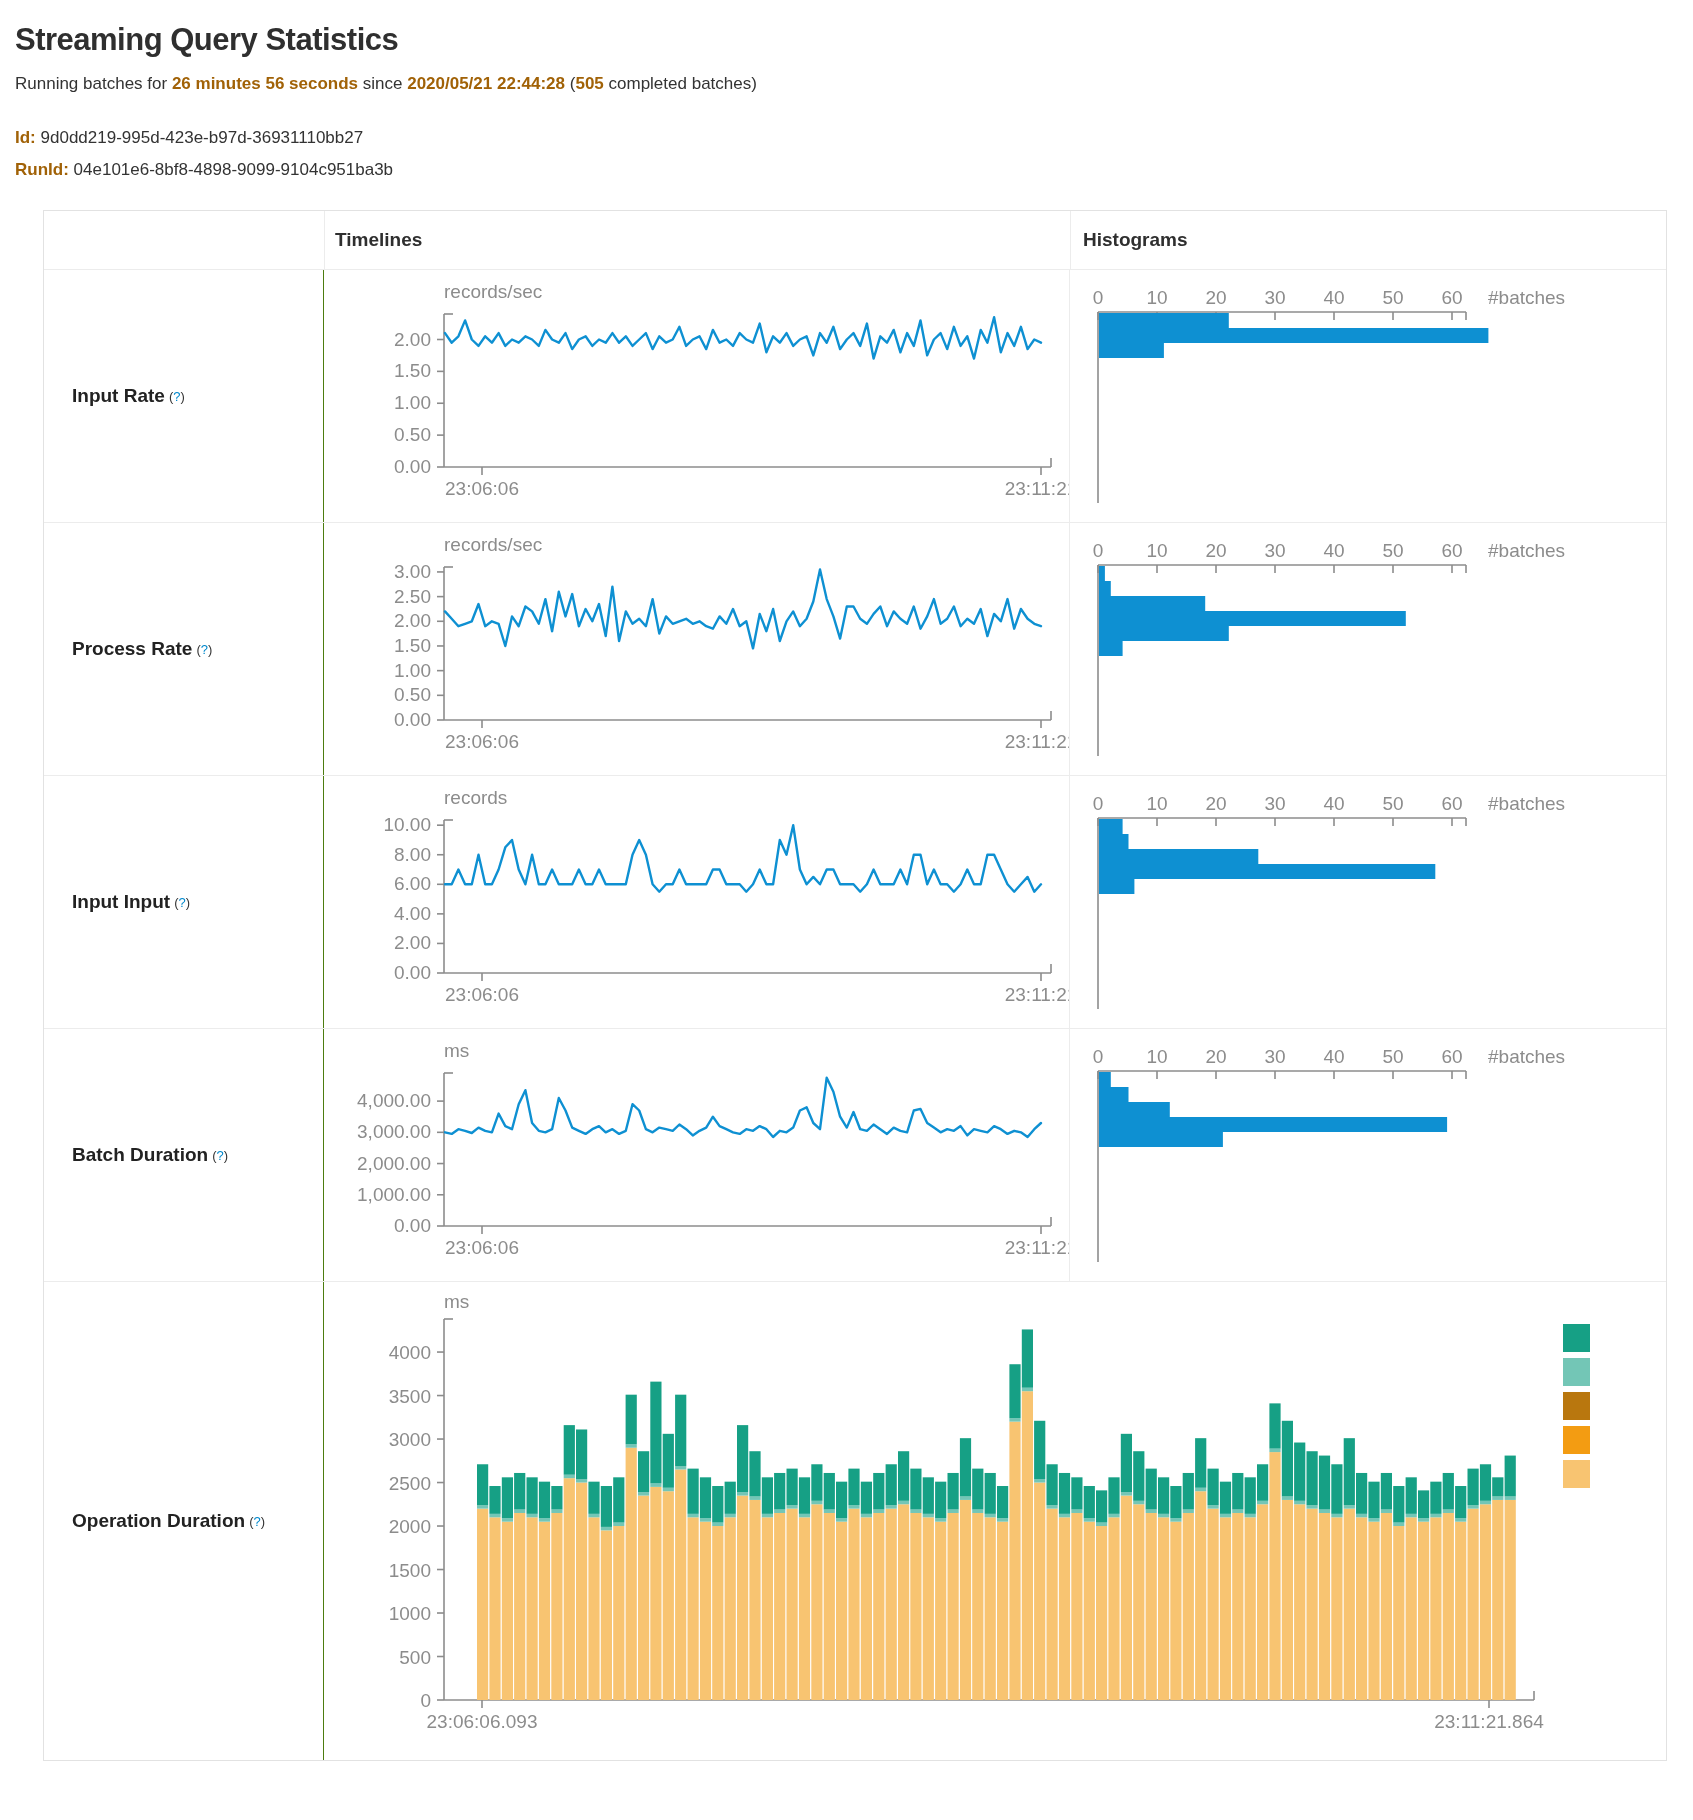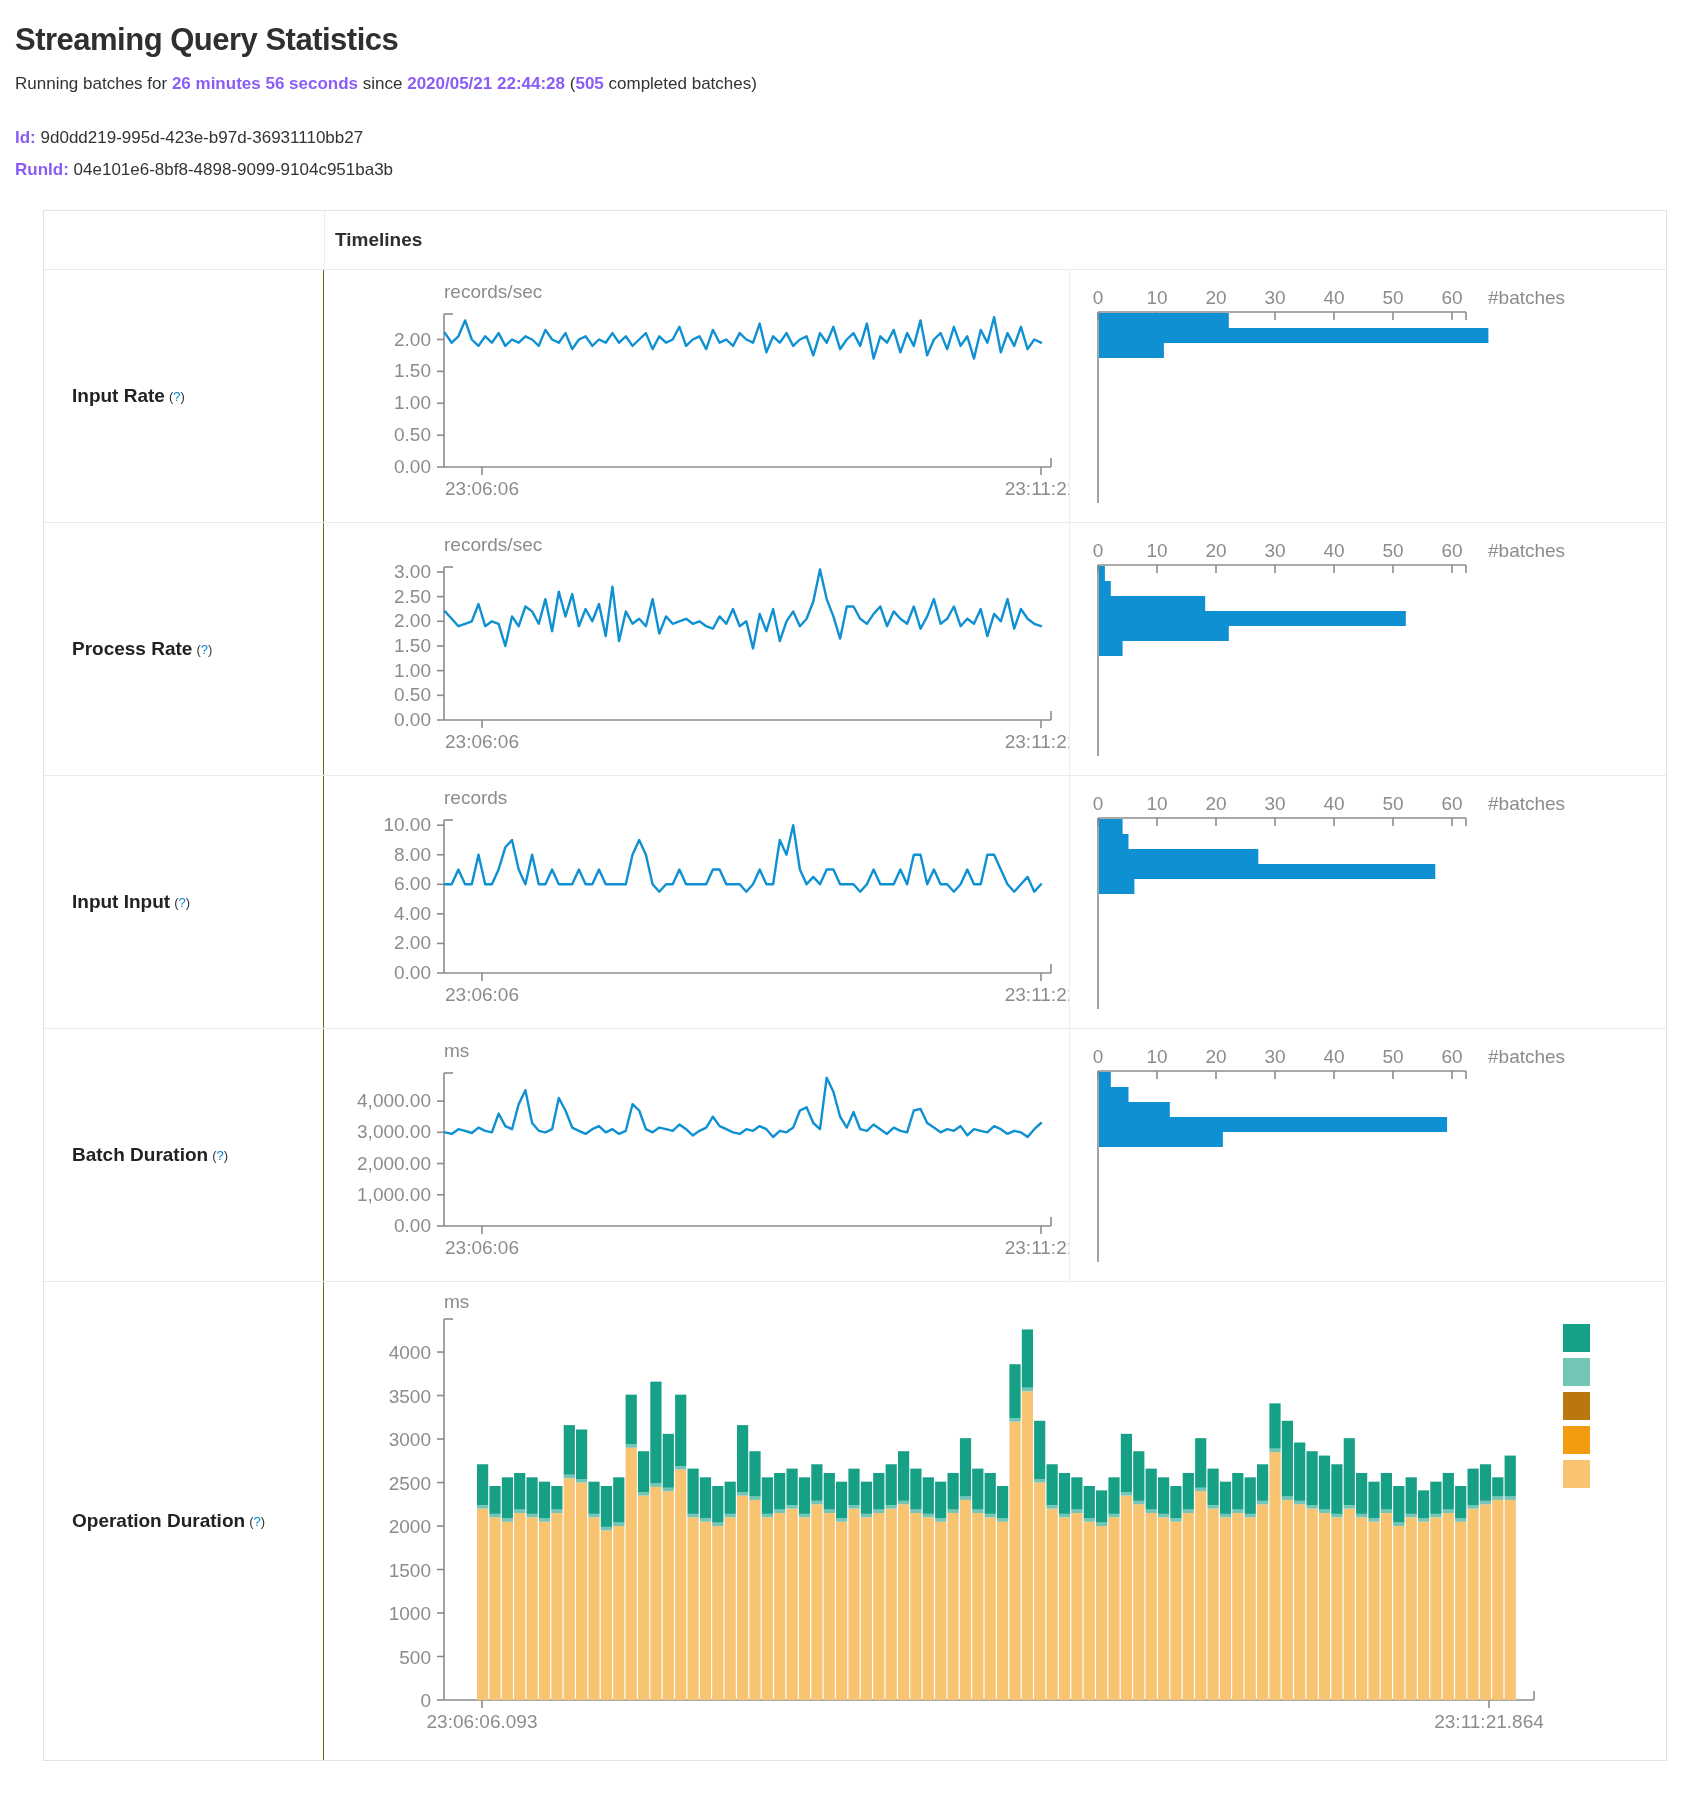--- a/index.html
+++ b/index.html
@@ -1,20 +1,20 @@
 <!DOCTYPE html>
 <html><head>
 <meta charset="utf-8">
 <style>
   html,body{margin:0;padding:0;background:#fff;}
   body{width:1693px;font-family:"Liberation Sans","DejaVu Sans",sans-serif;color:#333;}
   .page{padding:14px 0 20px 15px;}
   h1{font-size:31px;font-weight:700;color:#2f2f2f;margin:8px 0 16px 0;letter-spacing:-0.5px;}
   .subtitle{font-size:17px;color:#333;margin-top:16px;}
-  .b{font-weight:700;color:#8b5cf6;}
+  .b{font-weight:700;color:#a16207;}
   .meta{margin-top:28px;font-size:17px;line-height:32px;}
   .stats-table{width:1624px;border:1px solid #e2e2e2;margin-top:24px;box-sizing:border-box;margin-left:28px;}
   .trow{display:flex;border-top:1px solid #ececec;}
   .trow:first-child{border-top:none;}
   .thead{height:58px;align-items:center;}
   .thead .hcell{font-size:19px;font-weight:700;color:#2f2f2f;}
   .cell-label{width:280px;flex:0 0 280px;border-right:1px solid #4d7c0f;display:flex;align-items:center;padding-left:28px;box-sizing:border-box;}
   .row-label{font-size:19px;font-weight:700;color:#222;}
   sup.help{font-size:13px;margin-left:4px;}
   sup.help .q{color:#0088cc;}
@@ -37,20 +37,21 @@
 
   <div class="meta">
     <div><span class="b">Id:</span> <span>9d0dd219-995d-423e-b97d-36931110bb27</span></div>
     <div><span class="b">RunId:</span> <span>04e101e6-8bf8-4898-9099-9104c951ba3b</span></div>
   </div>
 
   <div class="stats-table">
     <div class="trow thead">
       <div class="hcell-empty"></div>
       <div class="hcell hcell-timelines">Timelines</div>
+      <div class="hcell hcell-histograms">Histograms</div>
     </div>
 
     <div class="trow">
       <div class="cell-label">
         <span class="row-label">Input Rate</span>
           <sup class="help"><span>(</span><span class="q">?</span><span>)</span></sup>
       </div>
       <div class="cell-timeline">
           <svg class="timeline-chart" width="745" height="252">
             <text x="120" y="28" text-anchor="start">records/sec</text>

